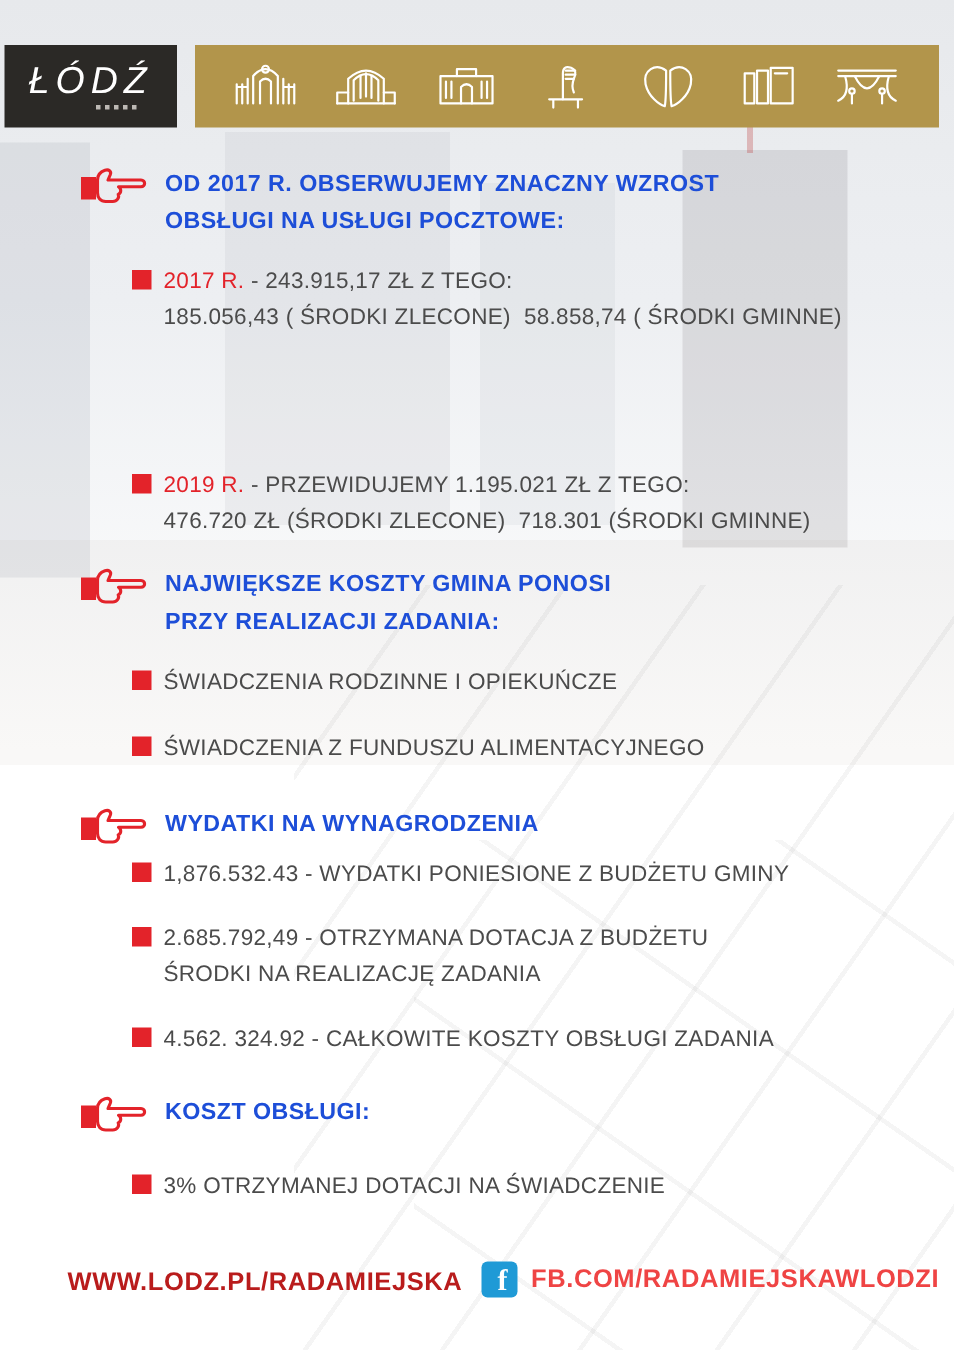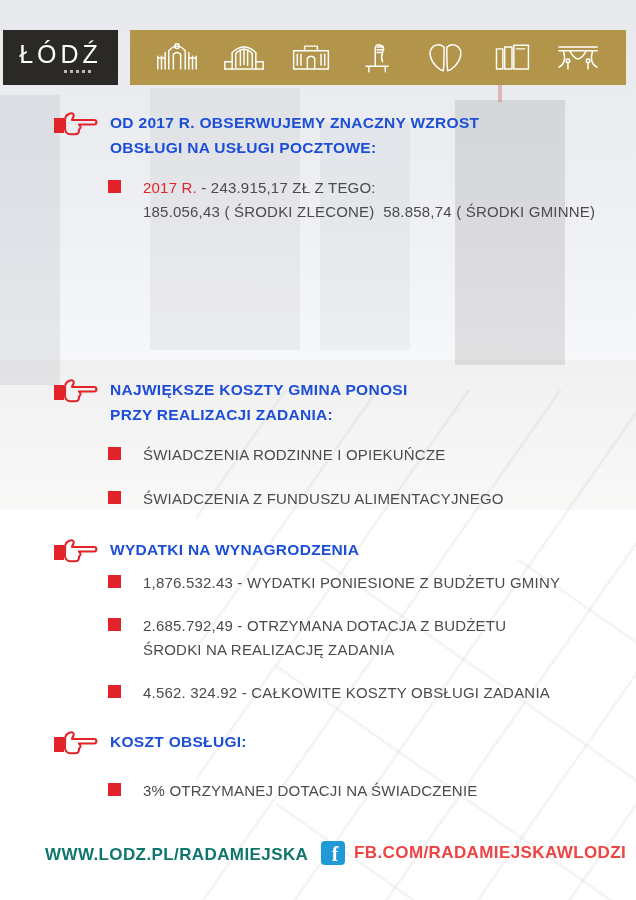--- a/index.html
+++ b/index.html
@@ -20,44 +20,44 @@
   .diag{position:absolute;right:-120px;top:390px;width:560px;height:540px;opacity:.9;
         background:repeating-linear-gradient(125deg,transparent 0 72px,
                    rgba(60,60,60,.06) 72px 75px);}
   .diag2{position:absolute;right:-60px;top:560px;width:420px;height:380px;
         background:repeating-linear-gradient(35deg,transparent 0 110px,
                    rgba(60,60,60,.05) 110px 113px);}
 
   
   .logo-box{position:absolute;left:3px;top:30px;width:115px;height:55px;z-index:2;
             background:#2b2926;color:#fff;display:flex;flex-direction:column;
-            align-items:center;justify-content:center;}
+            align-items:center;justify-content:center;font-style:italic;}
   .logo-text{font-size:25px;letter-spacing:4px;font-weight:400;line-height:1;}
   .logo-dots{margin-top:3px;margin-left:34px;display:flex;gap:3px;}
   .logo-dots i{width:3px;height:3px;background:#bdb9b4;display:block;}
   .gold-bar{position:absolute;left:130px;top:30px;width:496px;height:55px;z-index:2;
             background:#b2954b;display:flex;align-items:center;
             justify-content:space-around;padding:0 14px;box-sizing:border-box;}
   .lmk{stroke:#fff;stroke-width:1.6;fill:none;stroke-linecap:round;stroke-linejoin:round;}
 
   
   .layer{position:absolute;inset:0;z-index:1;}
   .section{position:absolute;left:54px;display:flex;gap:10px;align-items:flex-start;}
   .hand{flex:none;margin-top:1px;}
   .heading{font-size:15.5px;font-weight:bold;color:#1d4ed8;line-height:25px;
            letter-spacing:.3px;margin-top:2px;}
-  .bullet{position:absolute;left:108px;display:flex;gap:22px;}
+  .bullet{position:absolute;left:88px;display:flex;gap:8px;}
   .sq{flex:none;width:13px;height:13px;background:#e3232a;margin-top:4px;}
   .btext{font-size:15px;color:#4b4b4b;line-height:24px;letter-spacing:.2px;}
   .b-line{white-space:pre-wrap;}
   .red{color:#e3232a;}
 
   
   .footer-left{position:absolute;left:45px;top:845px;font-weight:bold;font-size:17px;
-               letter-spacing:.4px;color:#0f766e;}
+               letter-spacing:.4px;color:#b91c1c;}
   .footer-right{position:absolute;left:321px;top:841px;display:flex;gap:9px;align-items:center;}
   .fb{width:24px;height:24px;background:#1f9ad6;border-radius:4px;position:relative;
       display:flex;align-items:flex-end;justify-content:center;overflow:hidden;}
   .fb-f{color:#fff;font-weight:bold;font-size:20px;line-height:22px;
         font-family:"Liberation Serif", serif;transform:translateX(2px);}
   .fb-label{font-weight:bold;font-size:17px;letter-spacing:.4px;color:#ef4444;}
 </style>
 </head>
 <body>
 
@@ -147,20 +147,27 @@
 
     <div class="bullet" style="top:176px">
       <span class="sq"></span>
       <div class="btext">
         <div class="b-line"><span class="red">2017 R.</span><span> - 243.915,17 ZŁ Z TEGO:</span></div>
         <div class="b-line">185.056,43 ( ŚRODKI ZLECONE)  58.858,74 ( ŚRODKI GMINNE)</div>
       </div>
     </div>
 
 
+    <div class="bullet" style="top:312px">
+      <span class="sq"></span>
+      <div class="btext">
+        <div class="b-line"><span class="red">2019 R.</span><span> - PRZEWIDUJEMY 1.195.021 ZŁ Z TEGO:</span></div>
+        <div class="b-line">476.720 ZŁ (ŚRODKI ZLECONE)  718.301 (ŚRODKI GMINNE)</div>
+      </div>
+    </div>
 
     <div class="section" style="top:375px">
       <svg class="hand" width="46" height="32" viewBox="0 0 46 32">
         <rect x="0" y="9" width="10" height="15" fill="#e3232a"></rect>
         <path d="M11,11 C11,8 13,5.5 16,4.5 C18.5,3.7 20.5,5 19.5,7.5 L18,11 L40,11 C43.2,11 43.2,15.5 40,15.5 L25,15.5 C27,16.8 27,19.6 24.8,20.6 C25.8,22.8 24,25.3 21.2,25.3 L16.5,25.3 C13,25.3 11,22.8 11,19.5 Z" fill="none" stroke="#e3232a" stroke-width="2.1" stroke-linejoin="round"></path>
       </svg>
       <div class="heading">
         <div>NAJWIĘKSZE KOSZTY GMINA PONOSI</div>
         <div>PRZY REALIZACJI ZADANIA:</div>
       </div>

